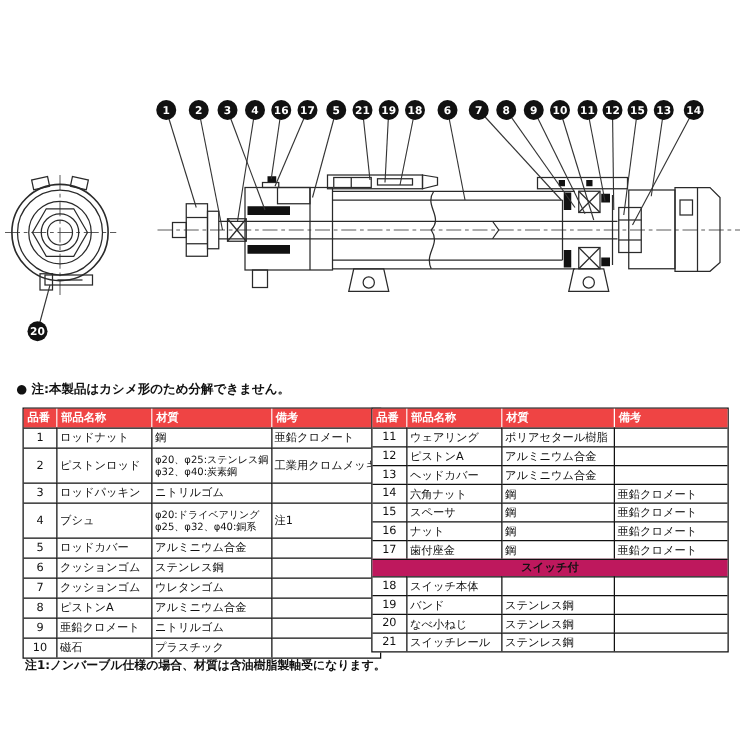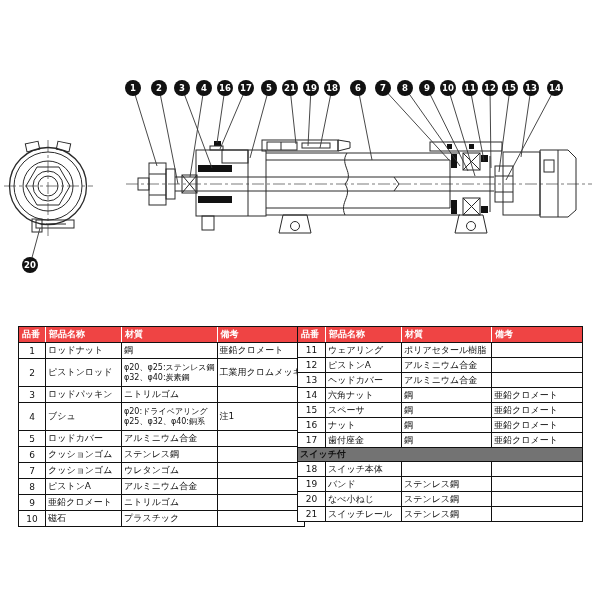--- a/index.html
+++ b/index.html
@@ -28,21 +28,21 @@
     padding:1px 3px; border-right:1.5px solid #fff; white-space:nowrap; overflow:hidden;
   }
   table.parts th:last-child { border-right:none; }
   table.parts td {
     border-top:1px solid #111; border-right:1px solid #111;
     font-size:9px; padding:0 2px; vertical-align:middle;
     white-space:nowrap; overflow:hidden;
   }
   table.parts td:last-child { border-right:none;margin-left:32px; }
   table.parts td.num { text-align:center; padding:0; }
-  table.parts td.section { background:#737373; font-weight:bold; }
+  table.parts td.section { background:#be185d; font-weight:bold;text-align:center; }
   .ml { font-size:8px; line-height:1.25; }
 </style>
 </head>
 <body>
 
 <div id="stage">
 
   <svg id="diagram" width="600" height="300" viewBox="0 0 600 300">
 
     <g stroke="#2a2a2a" stroke-width="1" fill="none">
@@ -191,20 +191,21 @@
         <text x="531" y="91" class="bnum">13</text>
         <line x1="555" y1="88" x2="506" y2="180" stroke="#333" stroke-width="0.9"></line>
         <circle cx="555" cy="88" r="8" fill="#111111"></circle>
         <text x="555" y="91" class="bnum">14</text>
         <line x1="30" y1="265" x2="40" y2="228" stroke="#333" stroke-width="0.9"></line>
         <circle cx="30" cy="265" r="8" fill="#111111"></circle>
         <text x="30" y="268" class="bnum">20</text>
       </g>
   </svg>
 
+  <div class="note-top">● 注:本製品はカシメ形のため分解できません。</div>
 
   <table class="parts" id="table-left">
       <colgroup>
         <col style="width: 27px;">
         <col style="width: 76px;">
         <col style="width: 88px;">
         <col style="width: 86px;">
       </colgroup>
       <thead>
         <tr style="height: 14px;">
@@ -364,13 +365,14 @@
         </tr>
         <tr style="height: 15px;">
           <td class="num">21</td>
           <td>スイッチレール</td>
           <td>ステンレス鋼</td>
           <td></td>
         </tr>
       </tbody>
     </table>
 
+  <div class="note-bottom">注1:ノンバーブル仕様の場合、材質は含油樹脂製軸受になります。</div>
 </div>
 
 </body></html>

